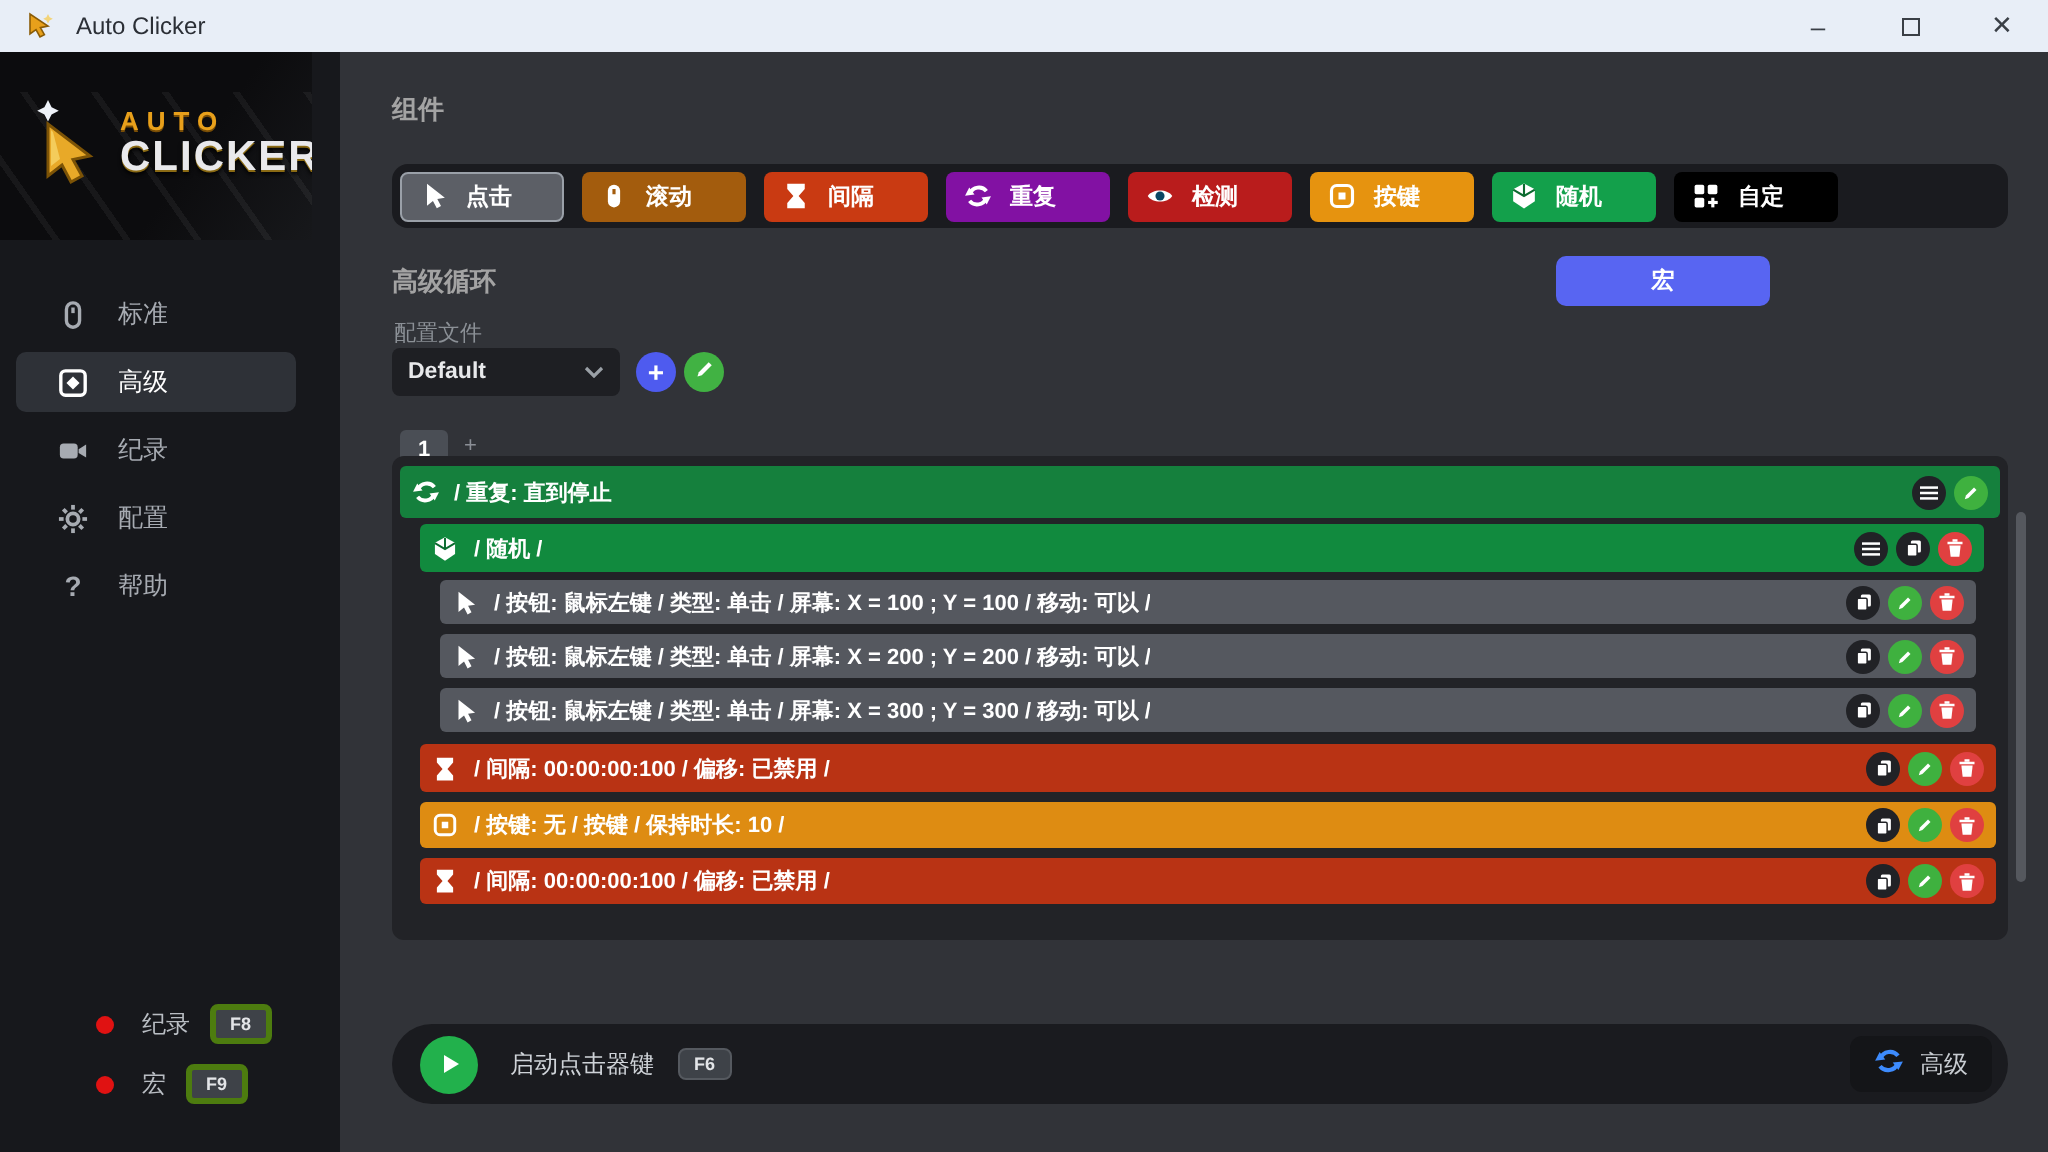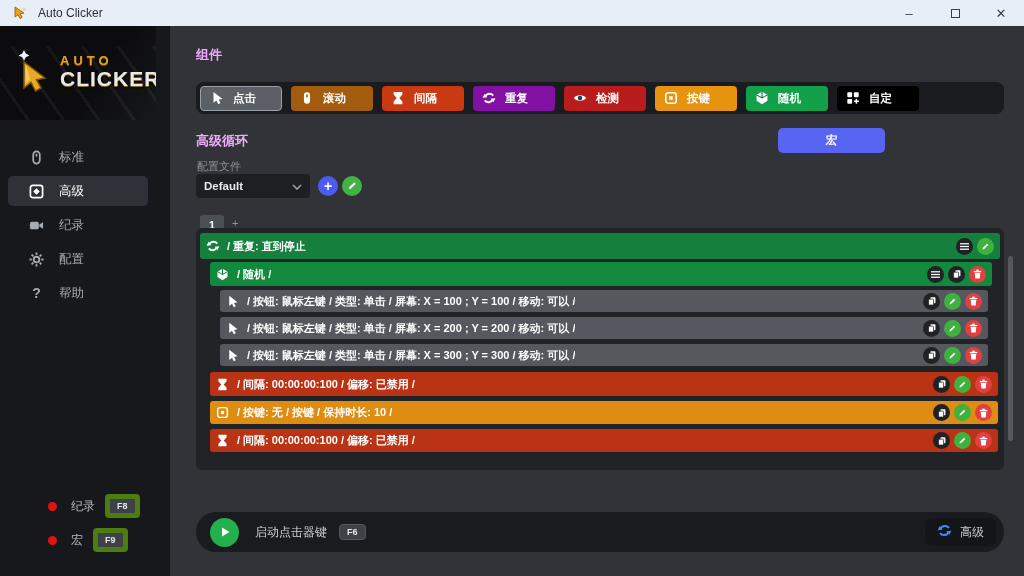--- a/index.html
+++ b/index.html
@@ -33,26 +33,26 @@
   .menu { position:absolute; left:0; top:112px; width:156px; }
   .menu-item { display:flex; align-items:center; height:30px; margin:4px 8px; padding-left:20px;
     border-radius:5px; color:#a7abb2; font-size:12.5px; cursor:default; }
   .menu-item.active { background:#2e3137; color:#fff; }
   .menu-item .mi-icon { width:17px; height:17px; margin-right:14px; display:flex;
     align-items:center; justify-content:center; }
   .hotkeys { position:absolute; left:0; bottom:14px; width:170px; }
   .hk-row { display:flex; align-items:center; margin:10px 0 10px 48px; }
   .hk-dot { width:9px; height:9px; border-radius:50%; background:#e01212; margin-right:14px; }
   .hk-label { color:#b9bdc3; font-size:12px; margin-right:10px; }
-  .hk-badge { background:#3e4248; border:5px solid #4d7c0f; border-radius:4px;
+  .hk-badge { background:#3e4248; border:3px solid #4d7c0f; border-radius:4px;
     color:#e3e5e8; font-size:9px; font-weight:700; padding:2px 7px; }
 
   
   .main { position:absolute; left:170px; top:26px; width:854px; height:550px; background:#313338; }
-  .section-title { position:absolute; left:26px; color:#f0abfc; font-size:13px; font-weight:700; }
+  .section-title { position:absolute; left:26px; color:#a3a3a3; font-size:13px; font-weight:700; }
   .small-label { position:absolute; left:27px; top:133px; color:#8b9096; font-size:11px; }
 
   .comp-bar { position:absolute; left:26px; top:56px; width:808px; height:32px;
     background:#1a1b1f; border-radius:8px; display:flex; align-items:center; padding:0 4px; gap:9px; }
   .comp-btn { width:82px; height:25px; border-radius:4px; display:flex; align-items:center;
     color:#fff; font-size:11.5px; font-weight:600; padding-left:9px; gap:8px; }
   .comp-btn.outlined { border:1px solid #9aa0a8; }
   .cb-icon { width:15px; height:15px; flex:0 0 15px; display:flex; align-items:center; }
 
   .pill-btn { position:absolute; top:102px; width:107px; height:25px; background:#5865f2;

